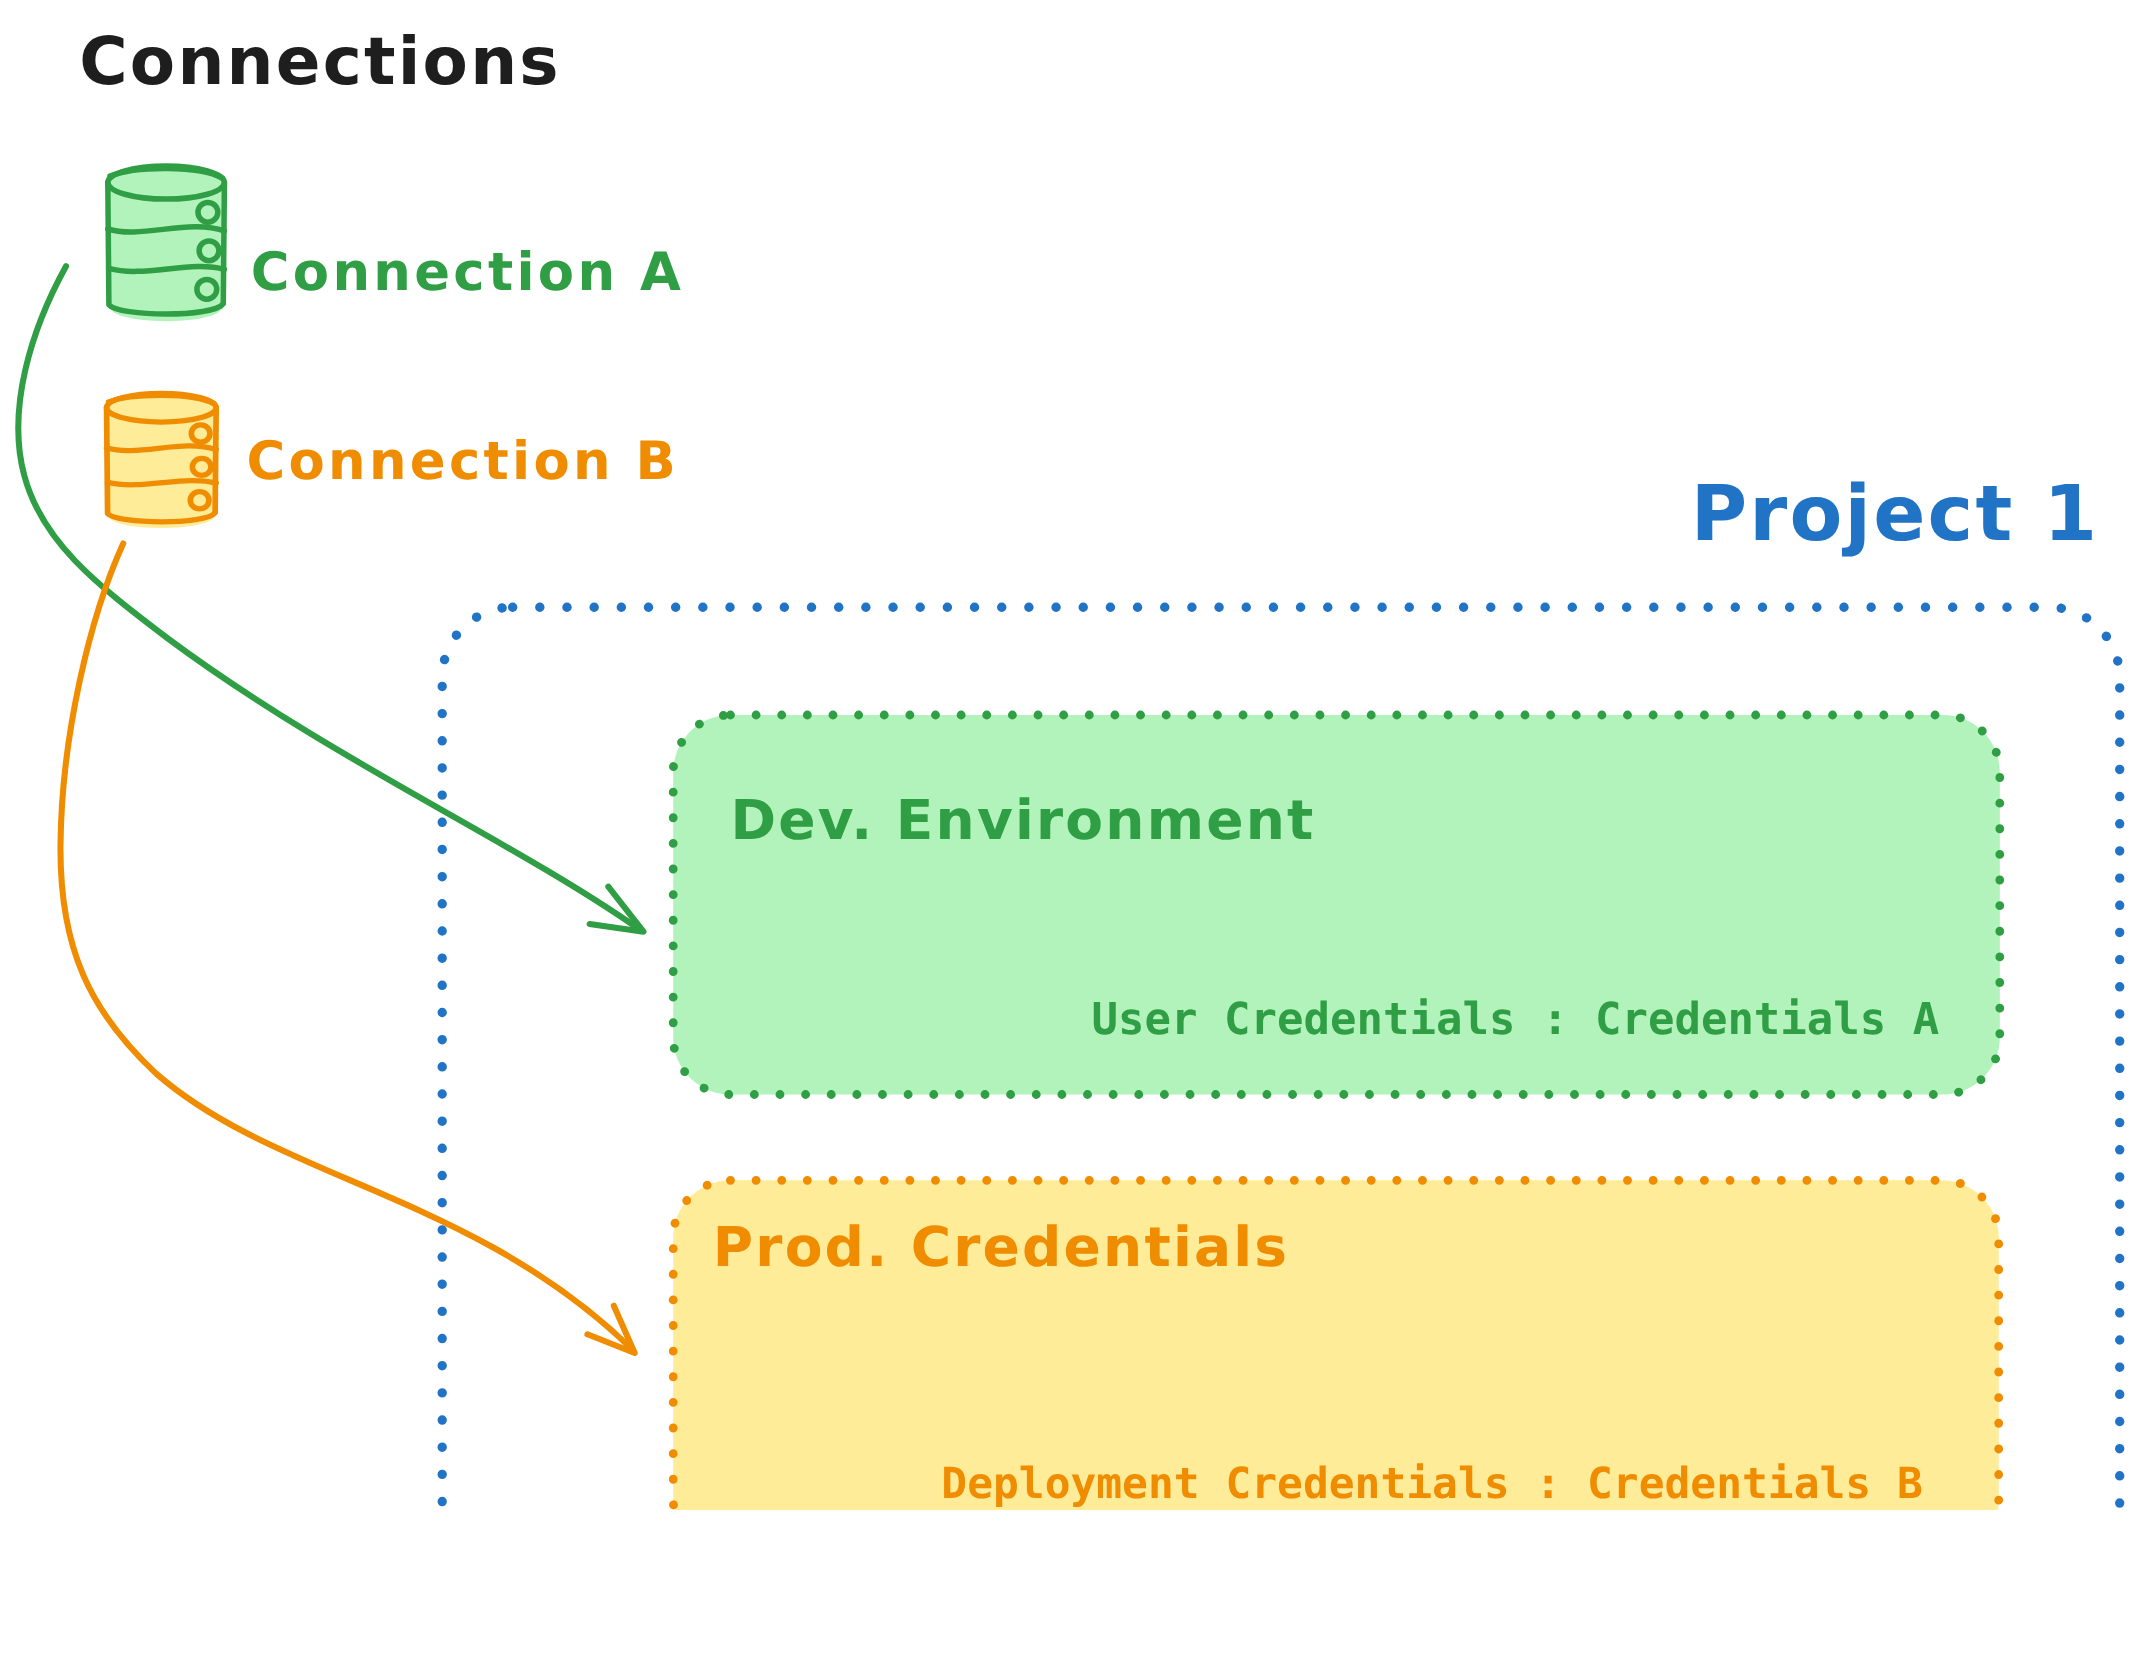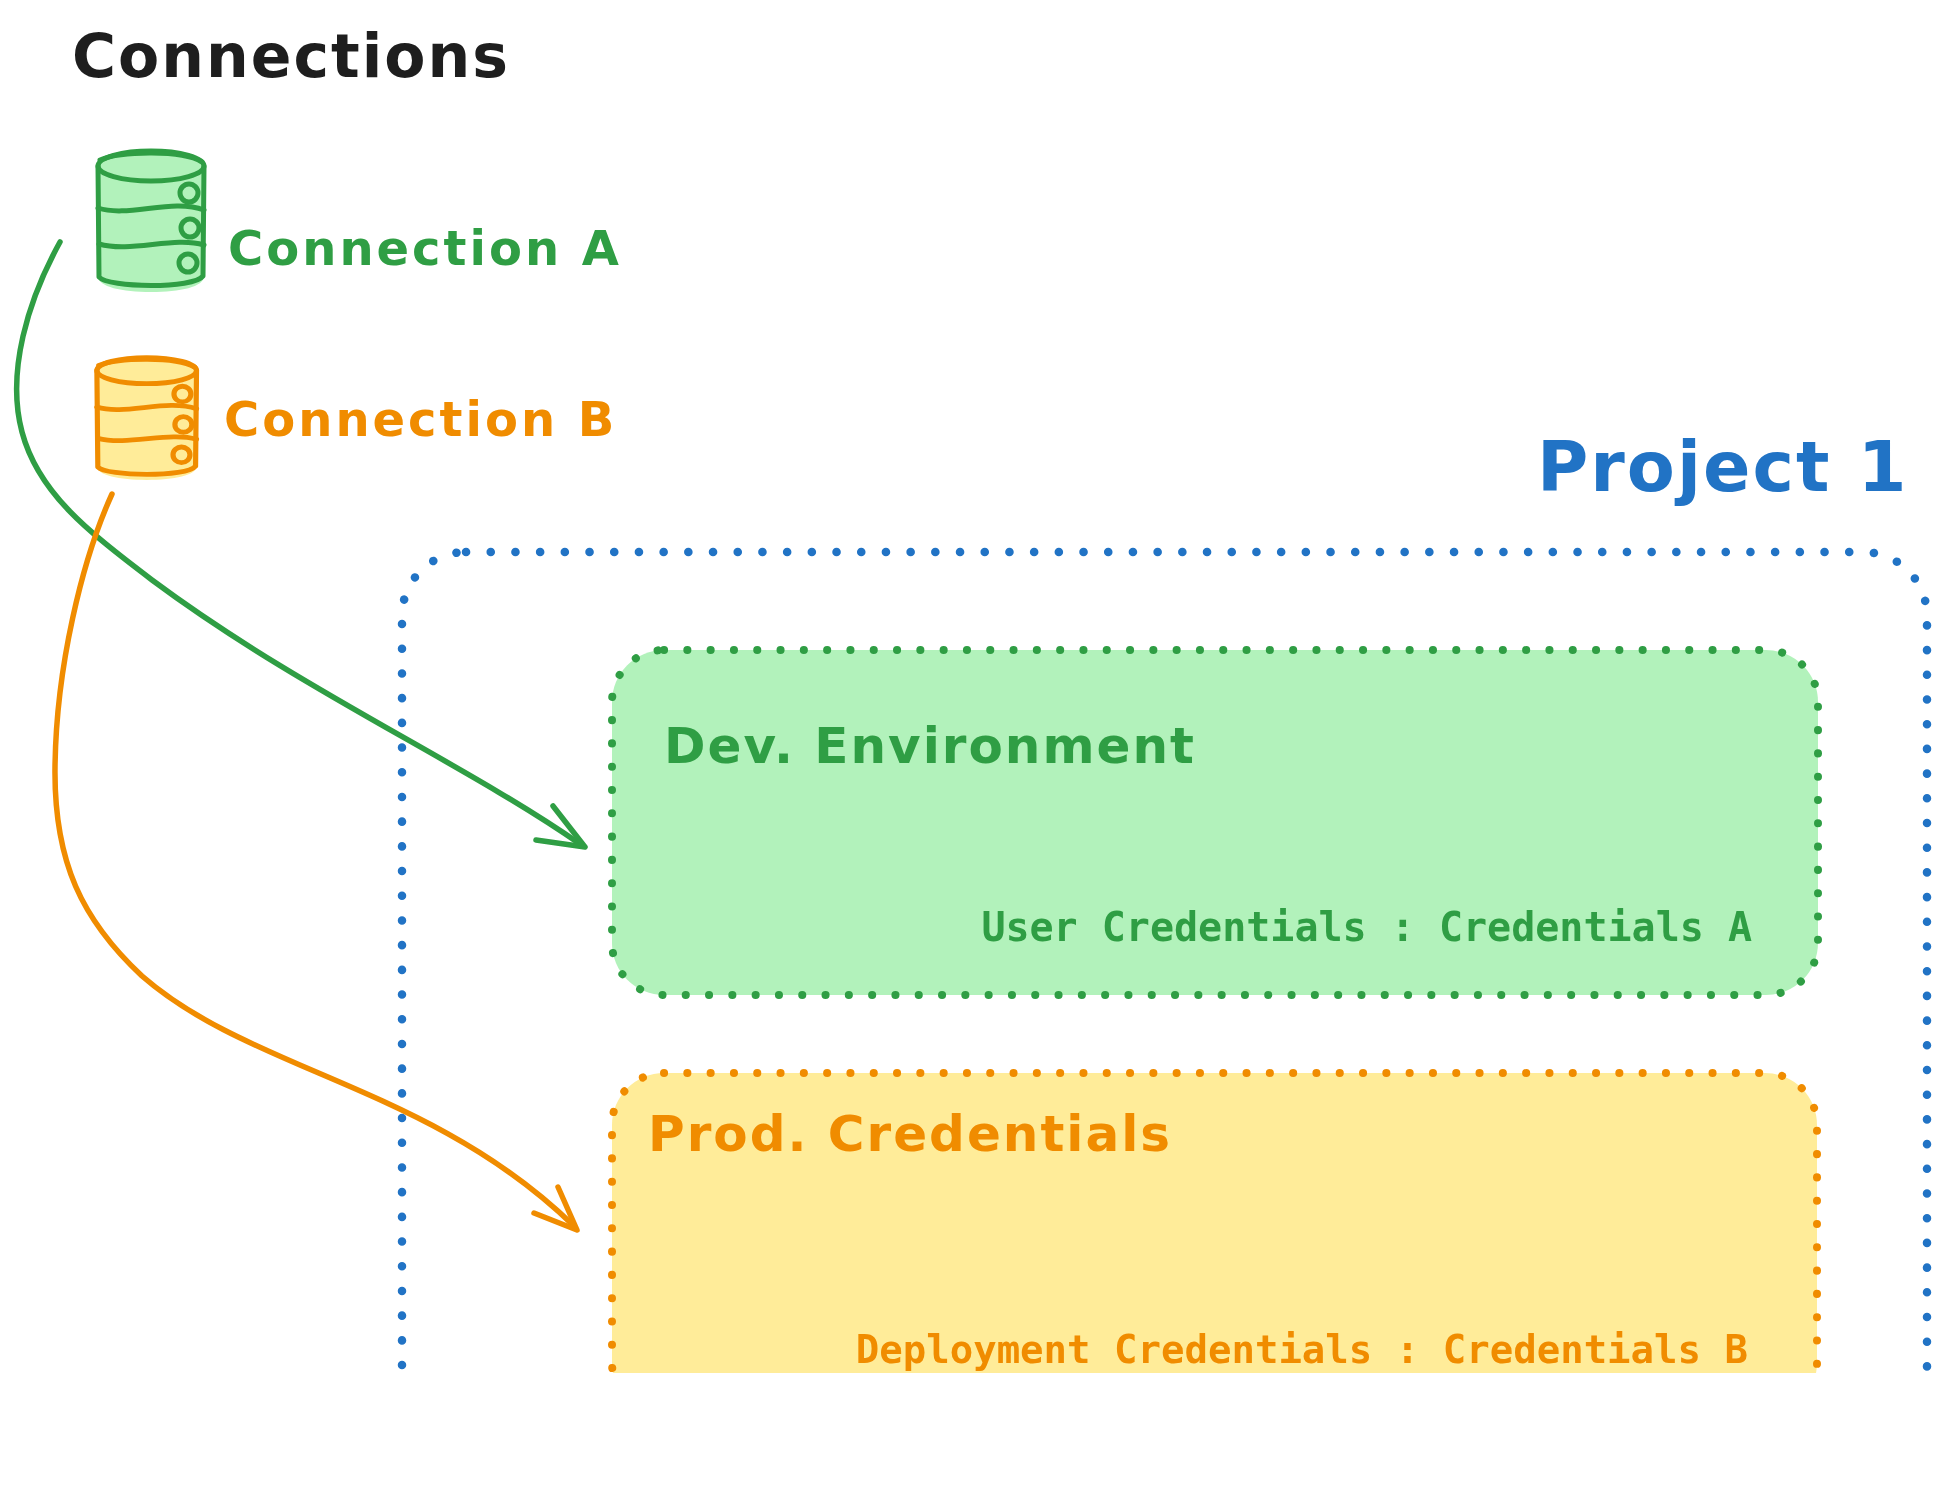--- a/index.html
+++ b/index.html
@@ -20,21 +20,21 @@
   }
   .hand { font-family: "DejaVu Sans", sans-serif; letter-spacing: 2px; }
   .mono { font-family: "DejaVu Sans Mono", monospace; letter-spacing: 0; }
 
   .connections-title { left: 72px;  top: 22px;  font-size: 60px; color: #1e1e1e; }
   .conn-a-label      { left: 228px; top: 190px; font-size: 48px; color: #2f9e44; letter-spacing: 3px; margin-top: 31px; }
   .conn-b-label      { left: 224px; top: 392px; font-size: 48px; color: #f08c00; letter-spacing: 3px; }
   .project-title     { left: 1537px; top: 414px; font-size: 70px; color: #2173c5; margin-top: 13px; }
   .dev-title         { left: 664px; top: 718px;  font-size: 50px; color: #2f9e44; }
   .prod-title        { left: 648px; top: 1106px; font-size: 50px; color: #f08c00; }
-  .dev-creds         { right: 196px; top: 904px;  font-size: 40px; color: #2f9e44; }
+  .dev-creds         { right: 185px; top: 904px;  font-size: 40px; color: #2f9e44; }
   .prod-creds        { right: 200px; top: 1328px; font-size: 39px; color: #f08c00; }
 </style>
 </head>
 <body>
 
 <div class="canvas">
 
   <svg class="layer-svg" width="1948" height="1506" viewBox="0 0 1948 1506">
 
     <g>

